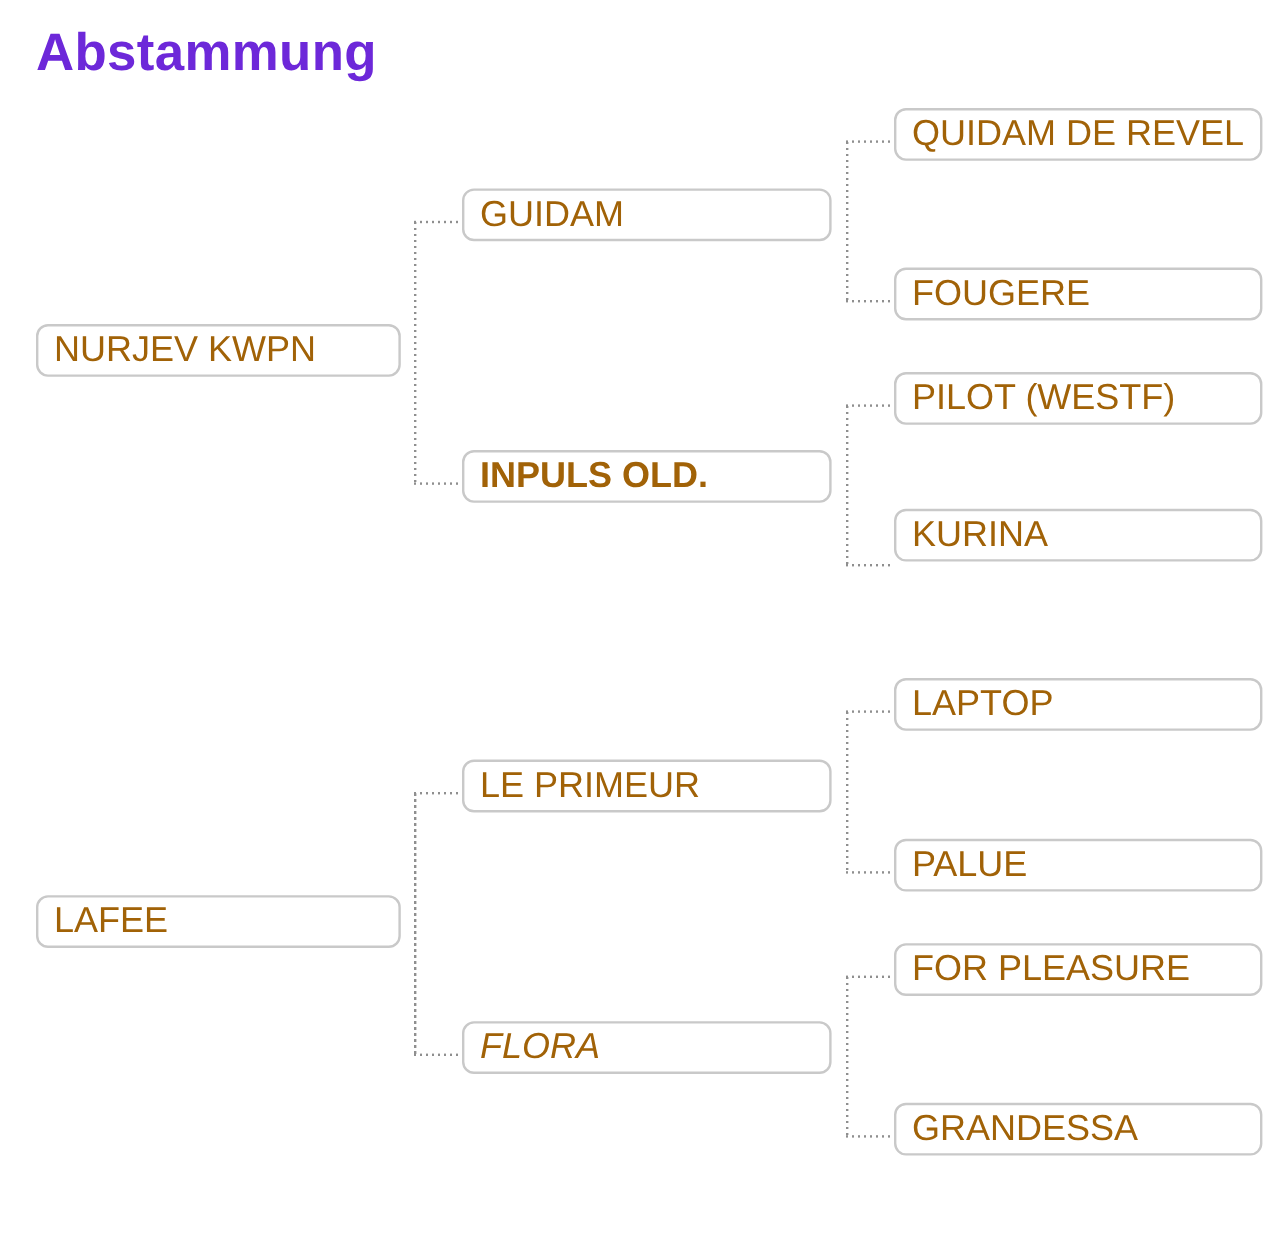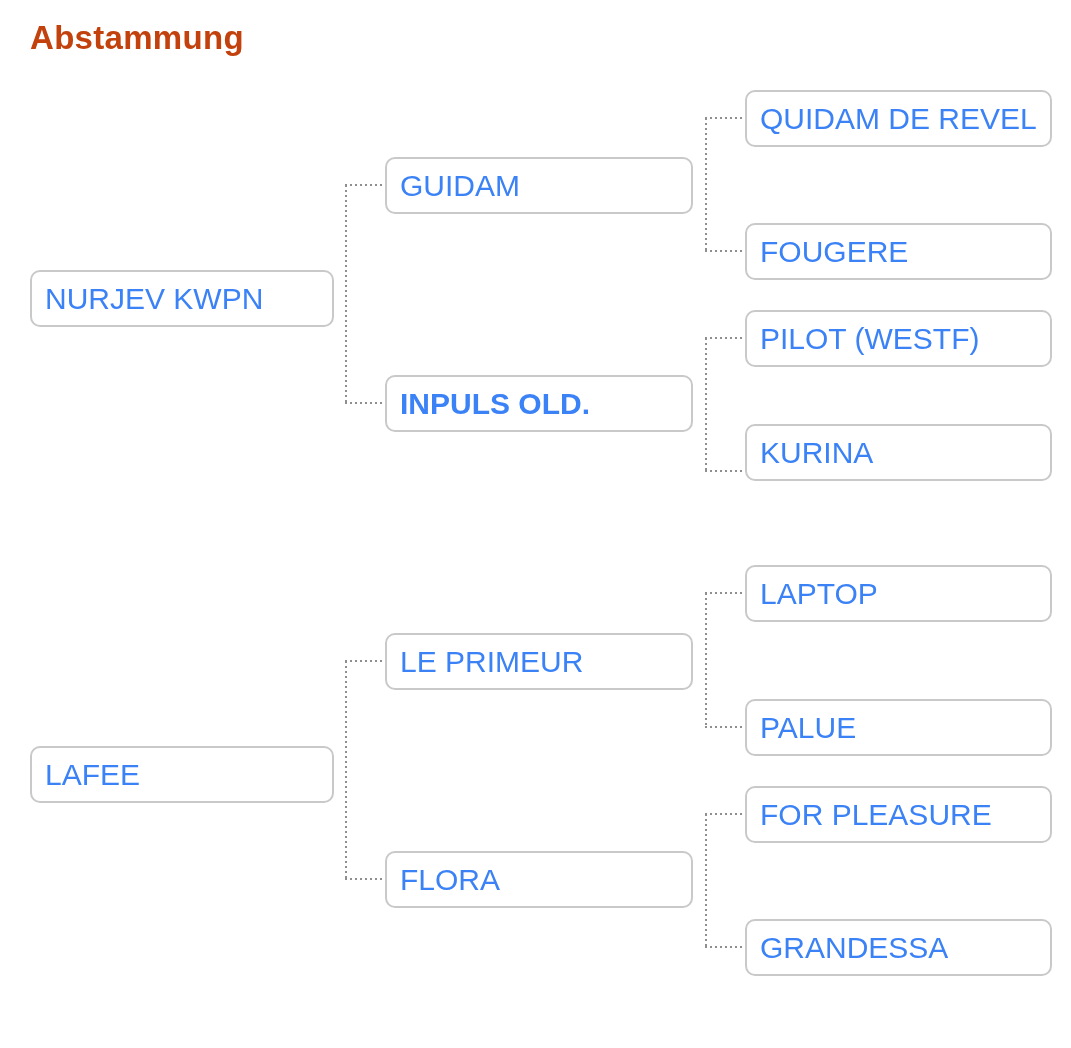--- a/index.html
+++ b/index.html
@@ -13,37 +13,37 @@
     width: 1071px;
     height: 1048px;
     background: #ffffff;
     overflow: hidden;
   }
   .title {
     position: absolute;
     left: 30px;
     top: 19px;
     margin: 0;
-    font-size: 33px;
+    font-size: 44px;
     font-weight: 700;
-    color: #c2410c;
+    color: #6d28d9;
     letter-spacing: 0.3px;
   }
   .node {
     position: absolute;
     box-sizing: border-box;
-    height: 57px;
+    height: 44px;
     background: #ffffff;
     border: 2px solid #c9c9c9;
     border-radius: 10px;
     display: flex;
     align-items: center;
     padding-left: 13px;
     font-size: 30px;
-    color: #3b82f6;
+    color: #a16207;
     white-space: nowrap;
     overflow: hidden;
     cursor: pointer;
   }
   .vline {
     position: absolute;
     width: 2px;
     background-image: repeating-linear-gradient(to bottom, #8f8f8f 0px, #8f8f8f 2px, transparent 2px, transparent 5px);
   }
   .hline {
@@ -56,21 +56,21 @@
 <body>
 
 <div class="page">
   <h1 class="title">Abstammung</h1>
   <div class="tree" id="tree">
       <div class="node" style="left: 30px; top: 270px; width: 304px;">NURJEV KWPN</div>
       <div class="node" style="left: 30px; top: 746px; width: 304px;">LAFEE</div>
       <div class="node" style="left: 385px; top: 157px; width: 308px;">GUIDAM</div>
       <div class="node" style="left: 385px; top: 375px; width: 308px; font-weight: bold;">INPULS OLD.</div>
       <div class="node" style="left: 385px; top: 633px; width: 308px;">LE PRIMEUR</div>
-      <div class="node" style="left: 385px; top: 851px; width: 308px;">FLORA</div>
+      <div class="node" style="left: 385px; top: 851px; width: 308px; font-style: italic;">FLORA</div>
       <div class="node" style="left: 745px; top: 90px; width: 307px;">QUIDAM DE REVEL</div>
       <div class="node" style="left: 745px; top: 223px; width: 307px;">FOUGERE</div>
       <div class="node" style="left: 745px; top: 310px; width: 307px;">PILOT (WESTF)</div>
       <div class="node" style="left: 745px; top: 424px; width: 307px;">KURINA</div>
       <div class="node" style="left: 745px; top: 565px; width: 307px;">LAPTOP</div>
       <div class="node" style="left: 745px; top: 699px; width: 307px; border-radius: 10px;">PALUE</div>
       <div class="node" style="left: 745px; top: 786px; width: 307px;">FOR PLEASURE</div>
       <div class="node" style="left: 745px; top: 919px; width: 307px;">GRANDESSA</div>
       <div class="vline" style="left: 345px; top: 185px; height: 218px;"></div>
       <div class="hline" style="left: 345px; top: 184px; width: 38px;"></div>

